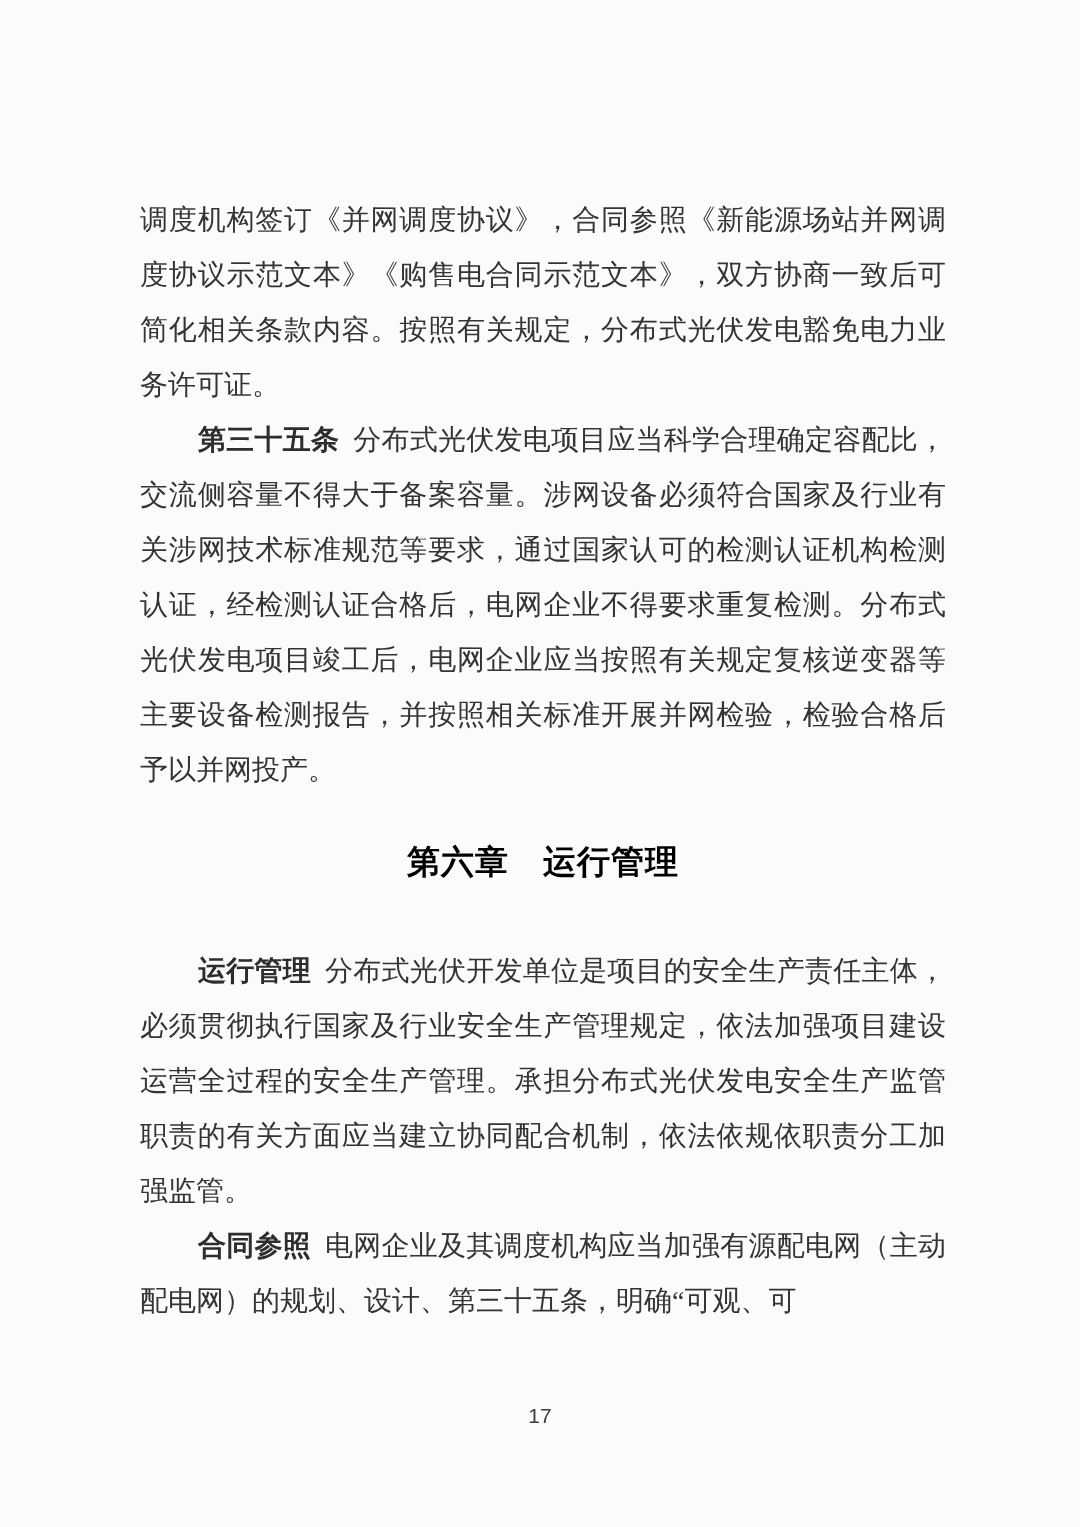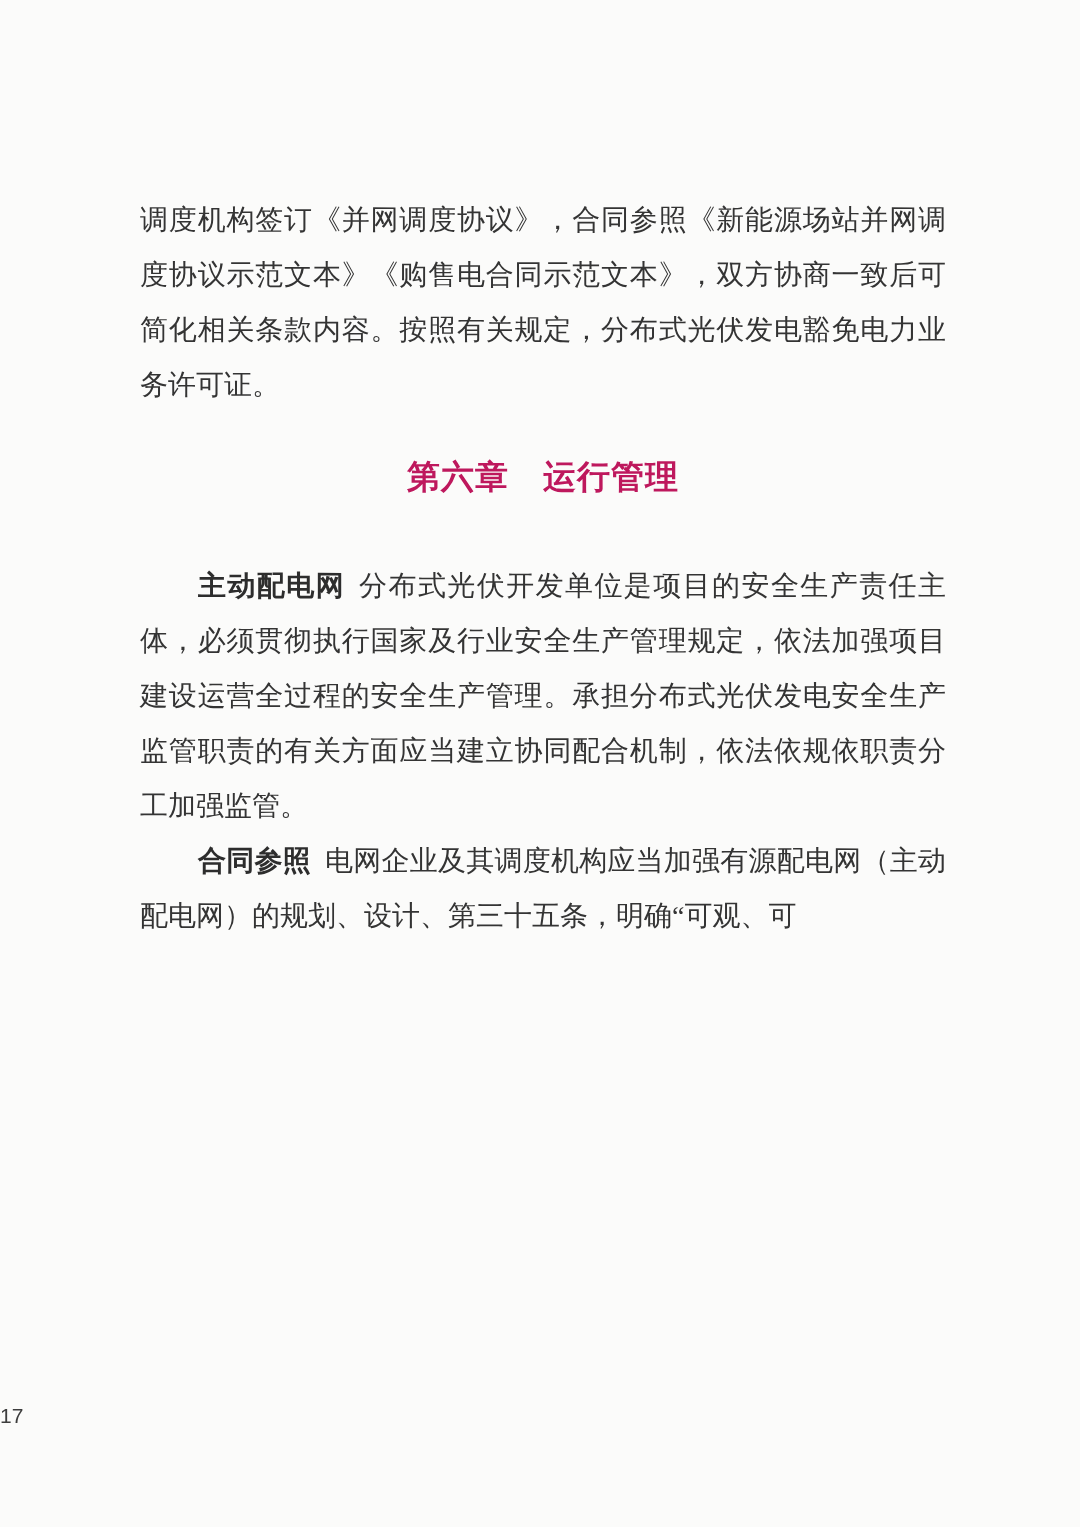--- a/index.html
+++ b/index.html
@@ -40,44 +40,46 @@
     color: #2d2d2d;
     margin-right: 14px;
   }
   .chapter {
     margin: 40px 0 56px 0;
     text-align: center;
     font-family: "Liberation Sans", "DejaVu Sans", sans-serif;
     font-weight: bold;
     font-size: 33px;
     line-height: 50px;
-    color: #be185d;
+    color: #000000;
     letter-spacing: 1px;
   }
   .page-number {
     position: absolute;
     left: 0;
     right: 0;
     top: 1404px;
+    text-align: center;
     font-family: "Liberation Sans", "DejaVu Sans", sans-serif;
     font-size: 21px;
     color: #3d3d3d;
   }
 </style>
 </head>
 <body>
 
 <div class="page">
   <div class="content">
 
     <p class="para"><span>调度机构签订《并网调度协议》，合同参照《新能源场站并网调度协议示范文本》《购售电合同示范文本》，双方协商一致后可简化相关条款内容。按照有关规定，分布式光伏发电豁免电力业务许可证。</span></p>
 
+    <p class="para indent"><span class="lead">第三十五条</span><span>分布式光伏发电项目应当科学合理确定容配比，交流侧容量不得大于备案容量。涉网设备必须符合国家及行业有关涉网技术标准规范等要求，通过国家认可的检测认证机构检测认证，经检测认证合格后，电网企业不得要求重复检测。分布式光伏发电项目竣工后，电网企业应当按照有关规定复核逆变器等主要设备检测报告，并按照相关标准开展并网检验，检验合格后予以并网投产。</span></p>
 
     <h2 class="chapter">第六章　运行管理</h2>
 
-    <p class="para indent"><span class="lead">主动配电网</span><span>分布式光伏开发单位是项目的安全生产责任主体，必须贯彻执行国家及行业安全生产管理规定，依法加强项目建设运营全过程的安全生产管理。承担分布式光伏发电安全生产监管职责的有关方面应当建立协同配合机制，依法依规依职责分工加强监管。</span></p>
+    <p class="para indent"><span class="lead">运行管理</span><span>分布式光伏开发单位是项目的安全生产责任主体，必须贯彻执行国家及行业安全生产管理规定，依法加强项目建设运营全过程的安全生产管理。承担分布式光伏发电安全生产监管职责的有关方面应当建立协同配合机制，依法依规依职责分工加强监管。</span></p>
 
     <p class="para indent"><span class="lead">合同参照</span><span>电网企业及其调度机构应当加强有源配电网（主动配电网）的规划、设计、第三十五条，明确“可观、可</span></p>
 
   </div>
 
   <div class="page-number">17</div>
 </div>
 
 </body></html>

